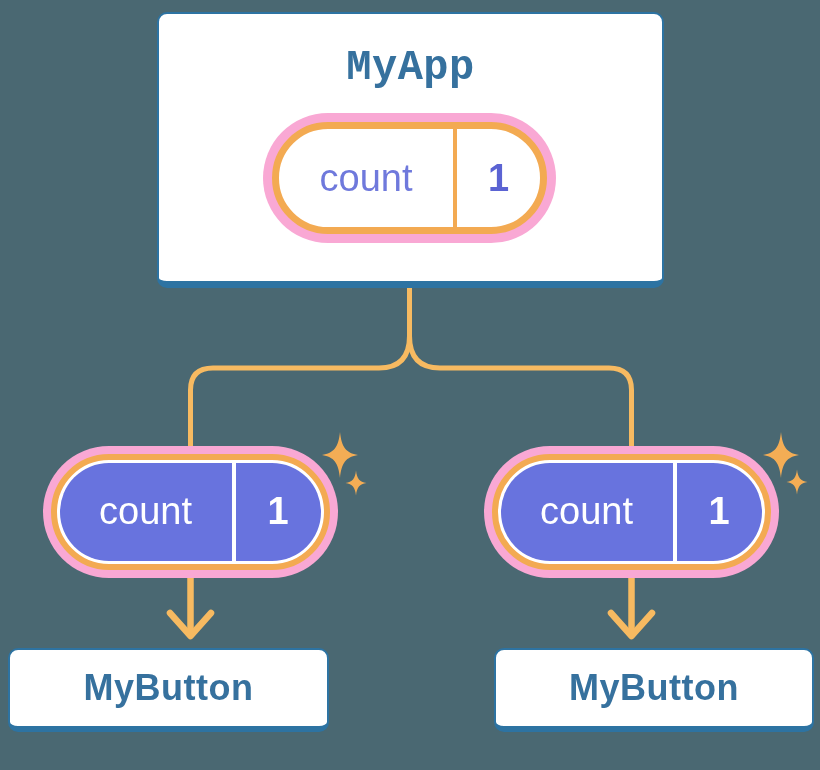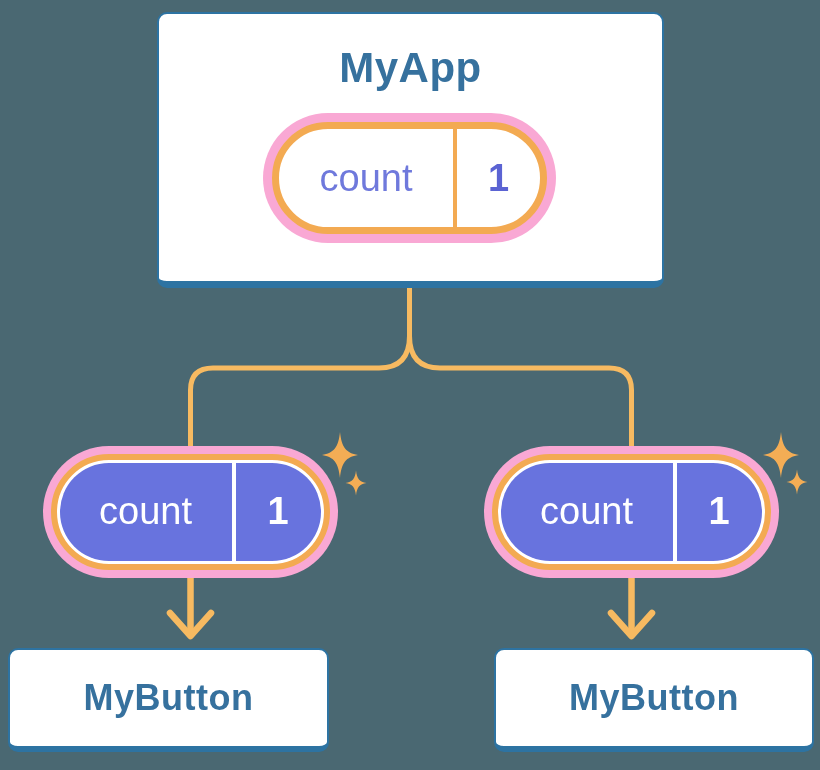--- a/index.html
+++ b/index.html
@@ -22,33 +22,34 @@
     background:#FFFFFF;
     border:2.5px solid #2D73A2;
     border-radius:10px;
     z-index:2;
   }
   .card.top-card{
     left:157px;top:12px;width:507px;height:276px;
     border-bottom-width:7px;
   }
   .card.child-card{
-    top:648px;width:321px;height:104px;
+    top:648px;width:321px;height:84px;
     border-bottom-width:6px;
     display:flex;align-items:center;justify-content:center;
   }
   .card.child-left{left:8px;}
   .card.child-right{left:494px;width:320px;}
   .card-title{
     text-align:center;
     margin-top:30px;
     font-size:42px;
     font-weight:600;
     color:#36719E;
     letter-spacing:0.5px;
+    font-family:Liberation Mono, monospace;
   }
   .child-title{
     font-size:36px;
     font-weight:600;
     color:#36719E;
     letter-spacing:0.5px;
   }
 
   
   .pill-outer{

